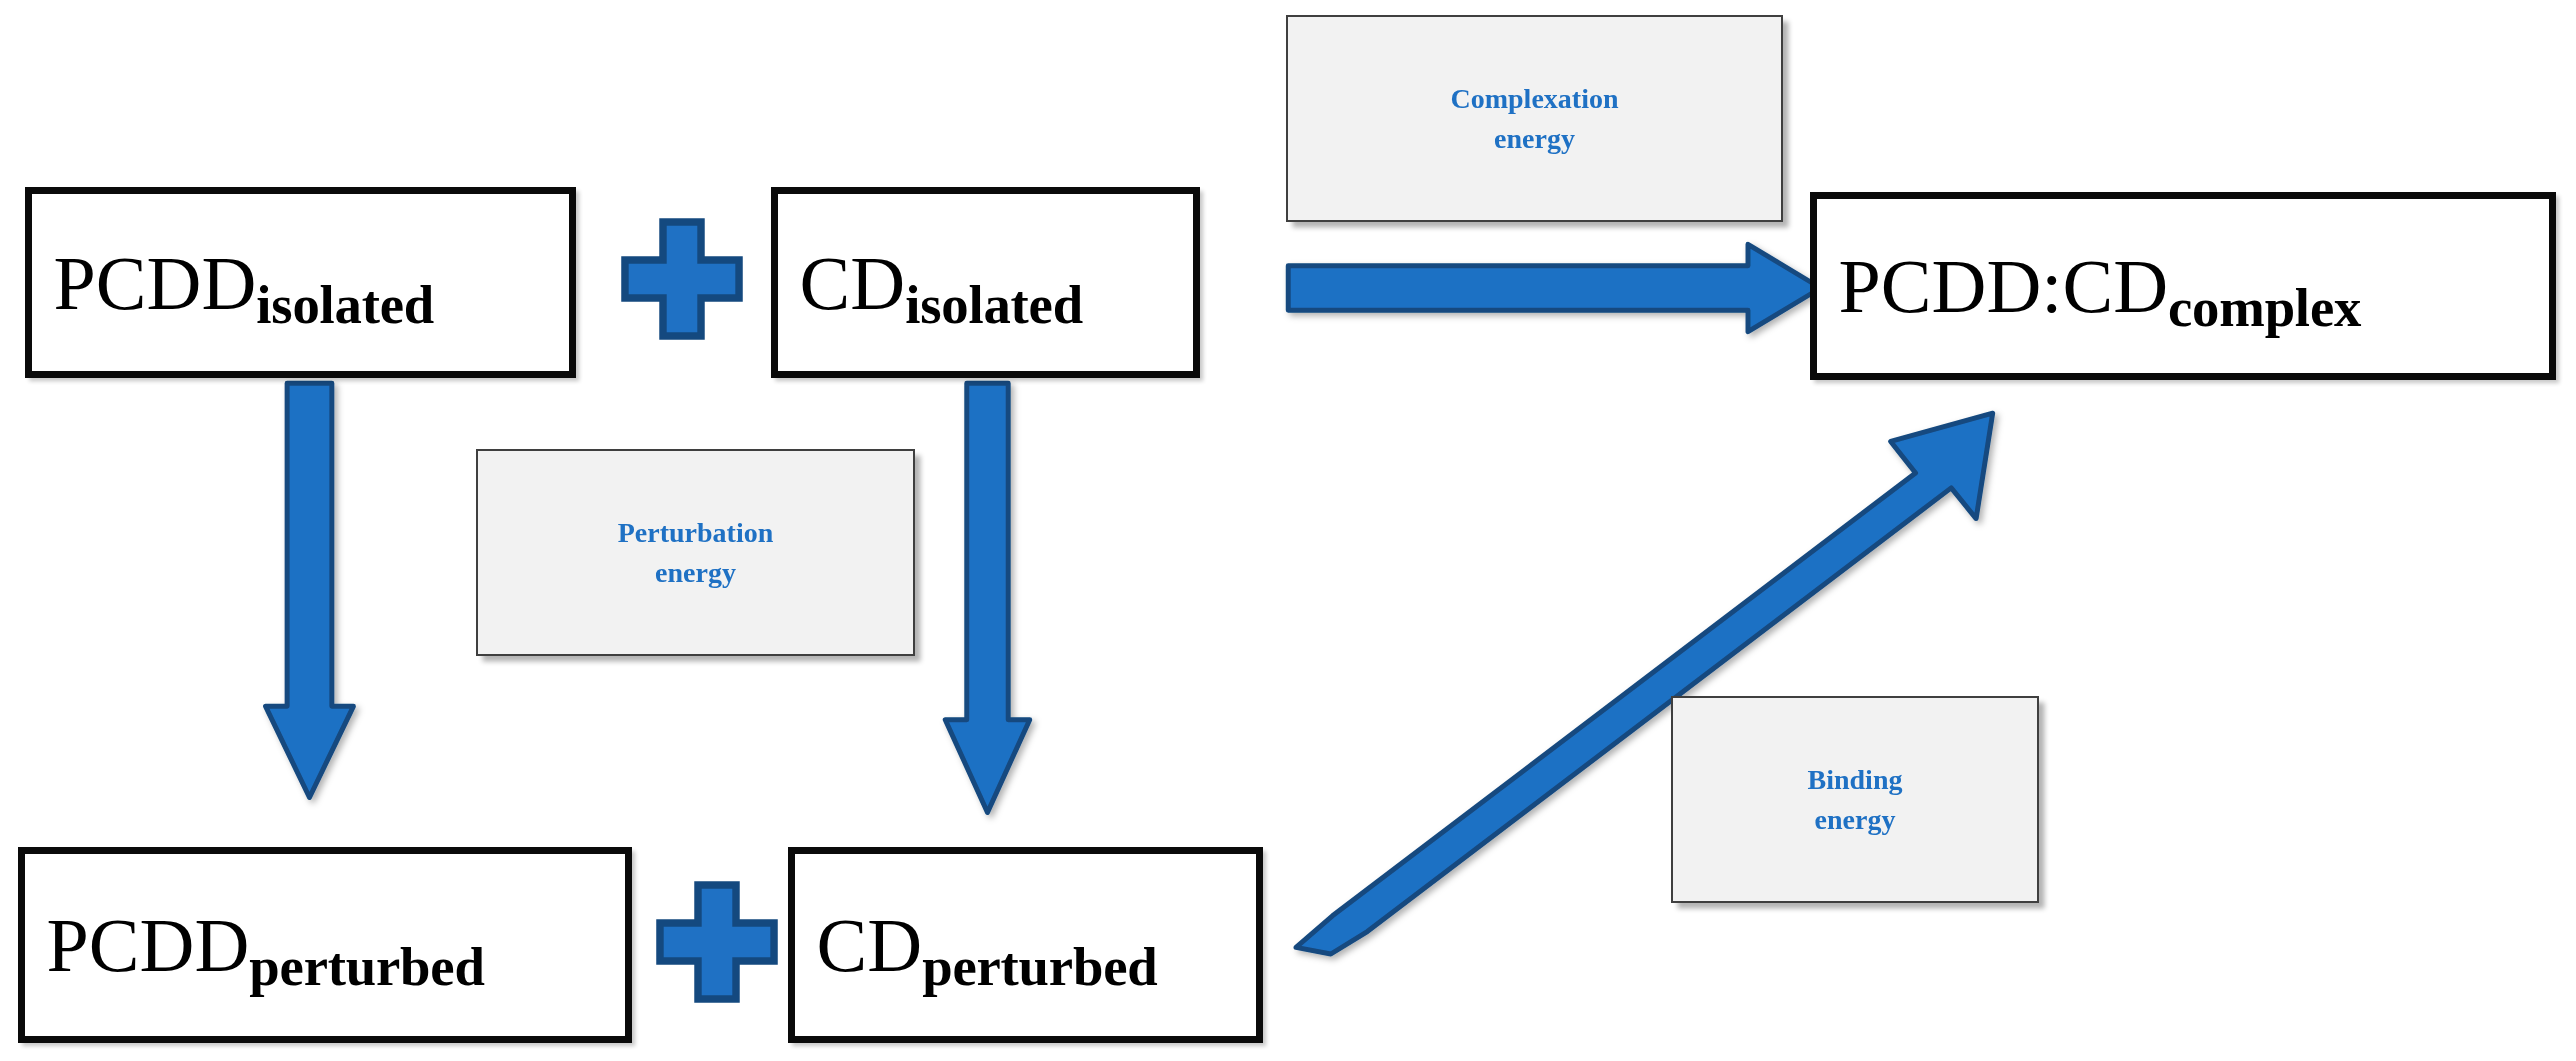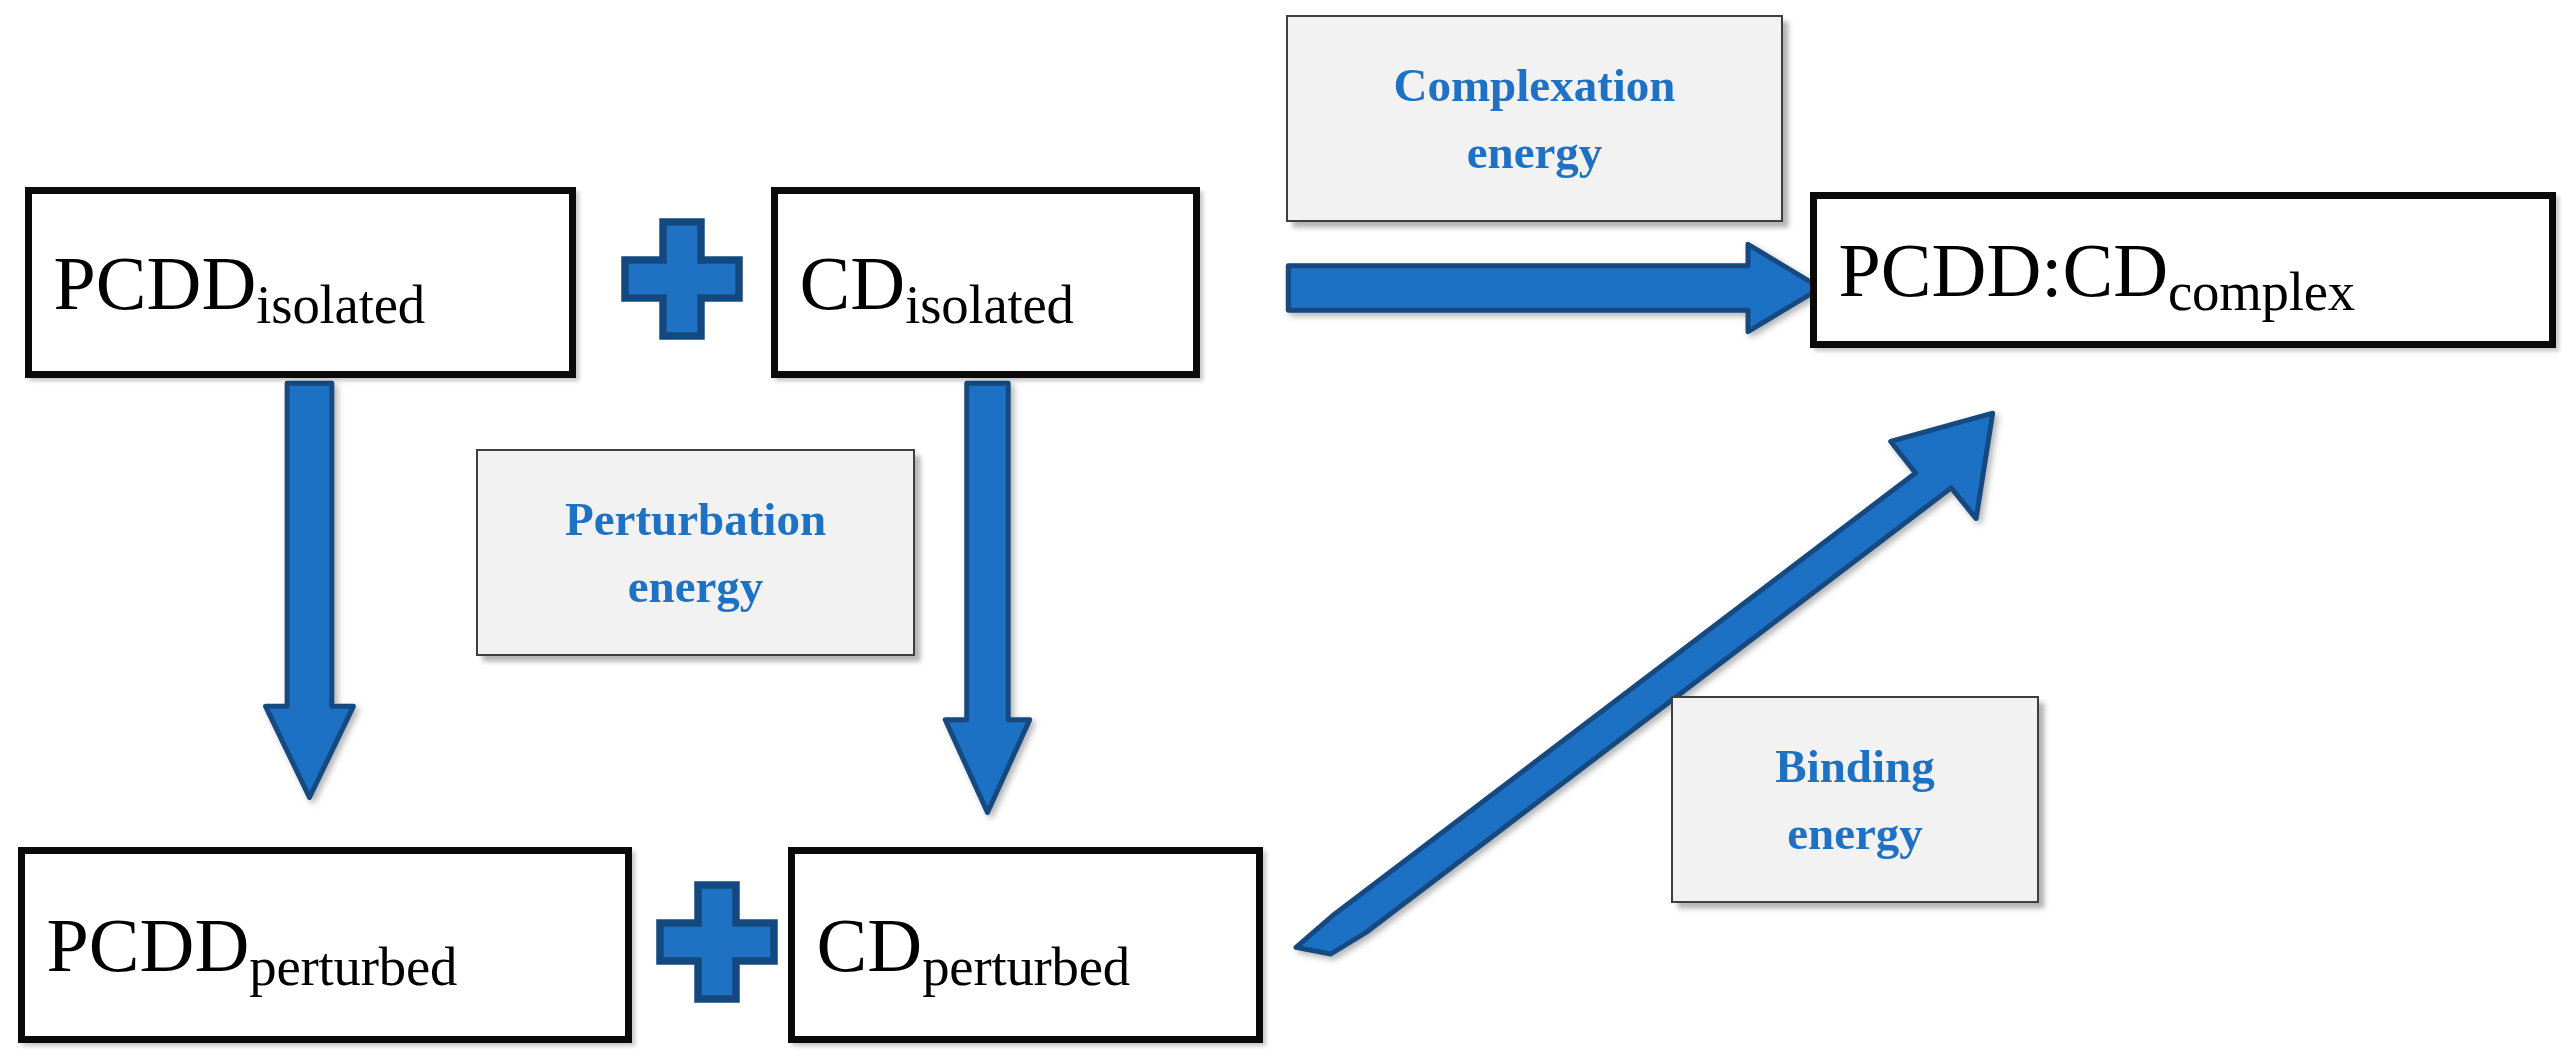--- a/index.html
+++ b/index.html
@@ -36,20 +36,21 @@
     padding-left: 21.6px;
     display: inline-flex;
     align-items: baseline;
     text-align: center;
   }
   .state-label .sub {
     font-size: 0.72em;
     position: relative;
     top: 0.26em;
     letter-spacing: -0.2px;
+    font-weight: bold;
   }
 
   
   .plus-sign {
     position: absolute;
   }
 
   
   .energy-box {
     position: absolute;
@@ -60,21 +61,21 @@
     display: flex;
     flex-direction: column;
     align-items: center;
     justify-content: center;
     text-align: center;
   }
   .energy-line {
     font-family: "Liberation Serif", "DejaVu Serif", serif;
     font-weight: bold;
     color: #1f71c4;
-    font-size: 47px;
+    font-size: 28px;
     line-height: 1.42;
     white-space: nowrap;
   }
 
   
   .arrow-svg {
     position: absolute;
     overflow: visible;
   }
 </style>
@@ -138,21 +139,21 @@
     <path d="M 52,6 L 98,6 L 98,52 L 144,52 L 144,98 L 98,98 L 98,144 L 52,144 L 52,98 L 6,98 L 6,52 L 52,52 Z" fill="#1f71c4" stroke="#14497f" stroke-width="9" stroke-linejoin="miter"></path>
   </svg>
 
   <div class="state-box" style="left:771px; top:187px; width:429px; height:191px;">
     <span class="state-label">
       <span>CD</span>
         <span class="sub">isolated</span>
     </span>
   </div>
 
-  <div class="state-box" style="left:1810px; top:192px; width:746px; height:156px;">
+  <div class="state-box" style="left:1810px; top:192px; width:746px; height:188px;">
     <span class="state-label">
       <span>PCDD:CD</span>
         <span class="sub">complex</span>
     </span>
   </div>
 
   <div class="state-box" style="left:18px; top:847px; width:614px; height:196px;">
     <span class="state-label">
       <span>PCDD</span>
         <span class="sub">perturbed</span>

